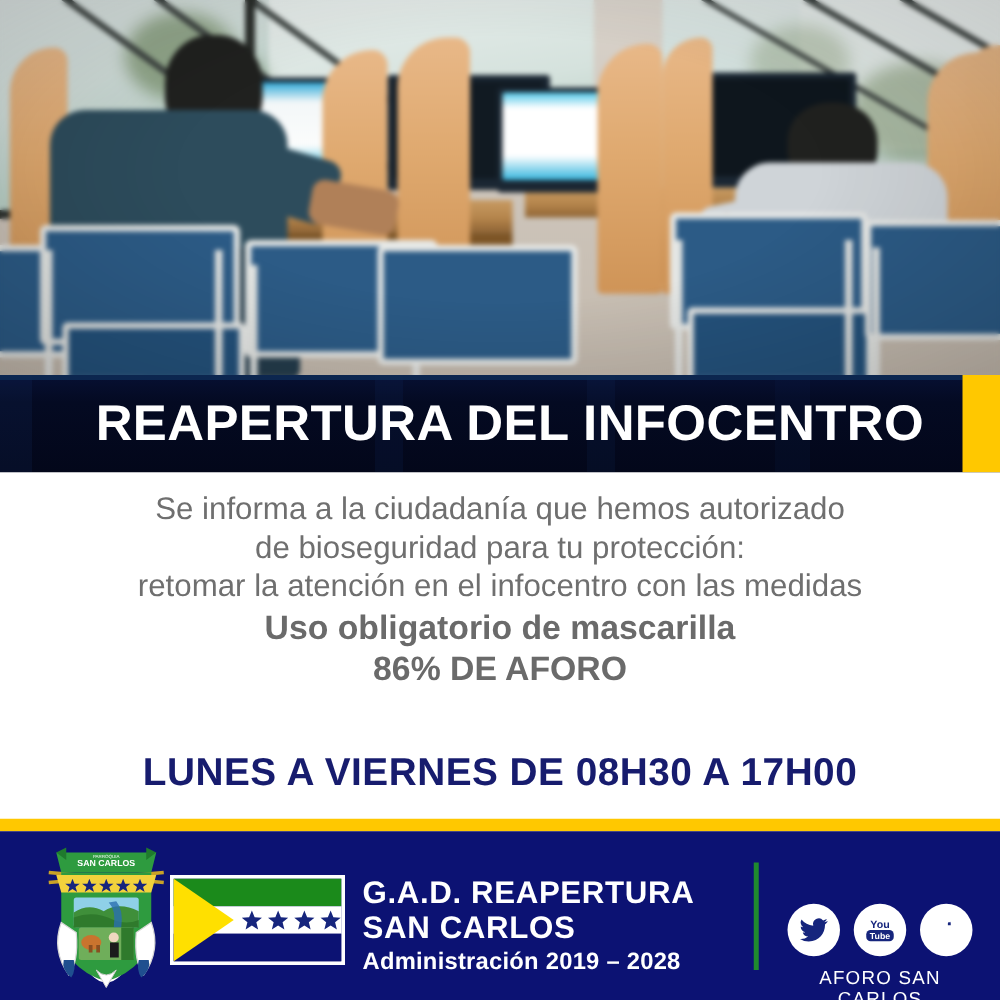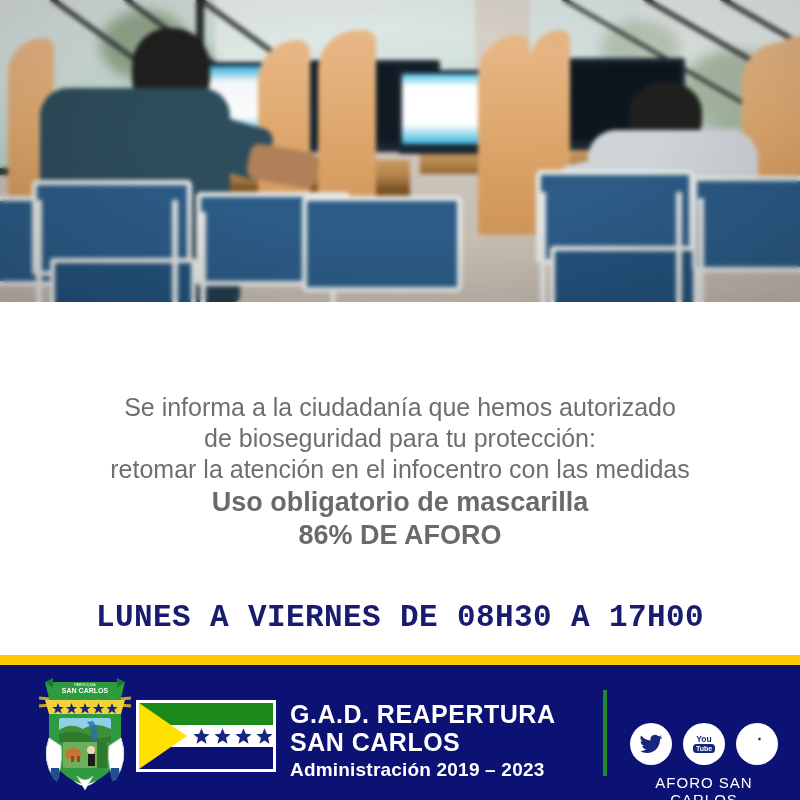--- a/index.html
+++ b/index.html
@@ -124,21 +124,21 @@
      font-family:"Liberation Sans",sans-serif;transform:scaleX(1.02);transform-origin:left center;
      white-space:nowrap;}
 
   
   .body-wrap{position:absolute;left:0;top:378px;width:800px;height:277px;background:#ffffff;}
   .intro{position:absolute;left:50px;top:14px;width:700px;text-align:center;
          color:#6f6f6f;font-size:25px;line-height:31px;font-family:"Liberation Sans",sans-serif;}
   .measures{position:absolute;left:50px;top:108px;width:700px;text-align:center;
             color:#6a6a6a;font-weight:bold;font-size:27px;line-height:33px;}
   .schedule{position:absolute;left:50px;top:222px;width:700px;text-align:center;
-            color:#171c6e;font-weight:bold;font-size:31px;letter-spacing:.4px;font-family:Liberation Mono, monospace;}
+            color:#171c6e;font-weight:bold;font-size:31px;letter-spacing:.4px;}
 
   
   .yellow-rule{position:absolute;left:0;top:655px;width:800px;height:10px;background:#ffc800;}
   .footer{position:absolute;left:0;top:665px;width:800px;height:135px;background:#0c1273;}
 
   
   .coa{position:absolute;left:35px;top:676px;width:100px;height:116px;}
   .coa svg{display:block;}
 
   
@@ -268,20 +268,26 @@
     </div>
     <div class="chair">
       <div class="ch-back" style="left:692px;top:176px;width:130px;height:86px;"></div>
       <div class="ch-leg" style="left:698px;top:198px;height:104px;"></div>
     </div>
 
     <div class="blurlayer"></div>
     <div class="photo-vig"></div>
   </div>
 
+  <div class="band">
+    <div class="band-tex"></div>
+    <div class="band-top"></div>
+    <div class="band-title">REAPERTURA DEL INFOCENTRO</div>
+    <div class="band-yellow"></div>
+  </div>
 
   <div class="body-wrap">
     <div class="intro">
       <div>Se informa a la ciudadanía que hemos autorizado</div>
       <div>de bioseguridad para tu protección:</div>
       <div>retomar la atención en el infocentro con las medidas</div>
     </div>
     <div class="measures">
       <div>Uso obligatorio de mascarilla</div>
       <div>86% DE AFORO</div>
@@ -354,21 +360,21 @@
         </svg>
       <svg width="17" height="17" viewBox="0 0 20 20">
           <polygon points="10,1 12.6,7.4 19.5,7.8 14.2,12.2 15.9,19 10,15.2 4.1,19 5.8,12.2 0.5,7.8 7.4,7.4" fill="#16257d"></polygon>
         </svg>
     </div>
   </div>
 
   <div class="org">
     <div class="org-l1">G.A.D. REAPERTURA</div>
     <div class="org-l2">SAN CARLOS</div>
-    <div class="org-l3">Administración 2019 – 2023</div>
+    <div class="org-l3">Administración 2019 – 2028</div>
   </div>
 
   <div class="vdiv"></div>
 
   <div class="social">
     <div class="social-row">
       <div class="sbtn">
         <svg width="24" height="24" viewBox="0 0 24 24">
             <path d="M23 4.9c-.8.4-1.7.6-2.6.8 1-.6 1.7-1.5 2-2.5-.9.5-1.9.9-2.9 1.1a4.6 4.6 0 0 0-7.9 4.2A13 13 0 0 1 2.2 3.6a4.6 4.6 0 0 0 1.4 6.1c-.7 0-1.4-.2-2-.5v.1c0 2.2 1.5 4 3.6 4.5-.6.2-1.3.2-2 .1a4.6 4.6 0 0 0 4.3 3.2A9.2 9.2 0 0 1 1 19.1a13 13 0 0 0 7 2c8.4 0 13-7 13-13v-.6c.9-.6 1.6-1.4 2.2-2.3z" fill="#16257d"></path>
           </svg>

